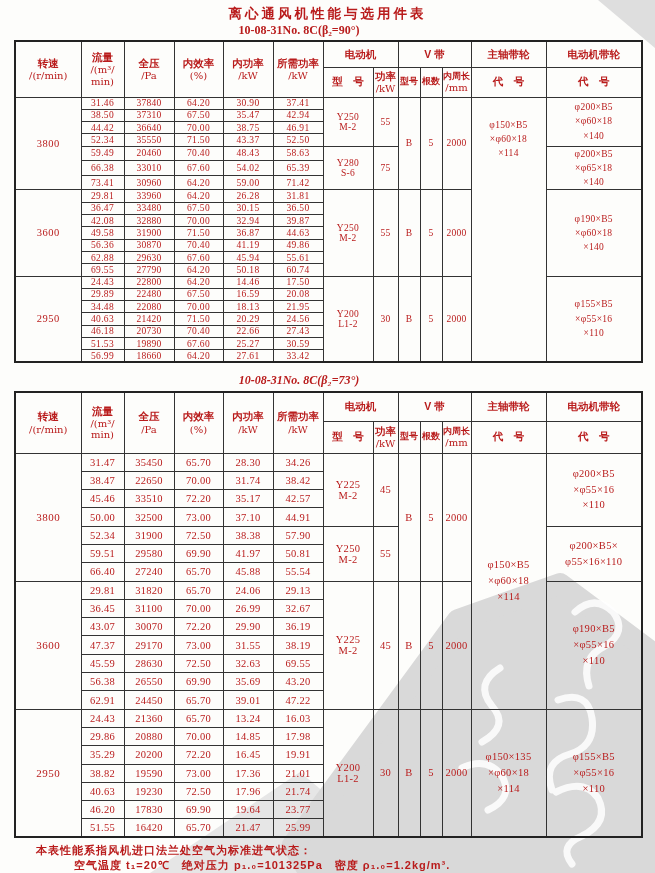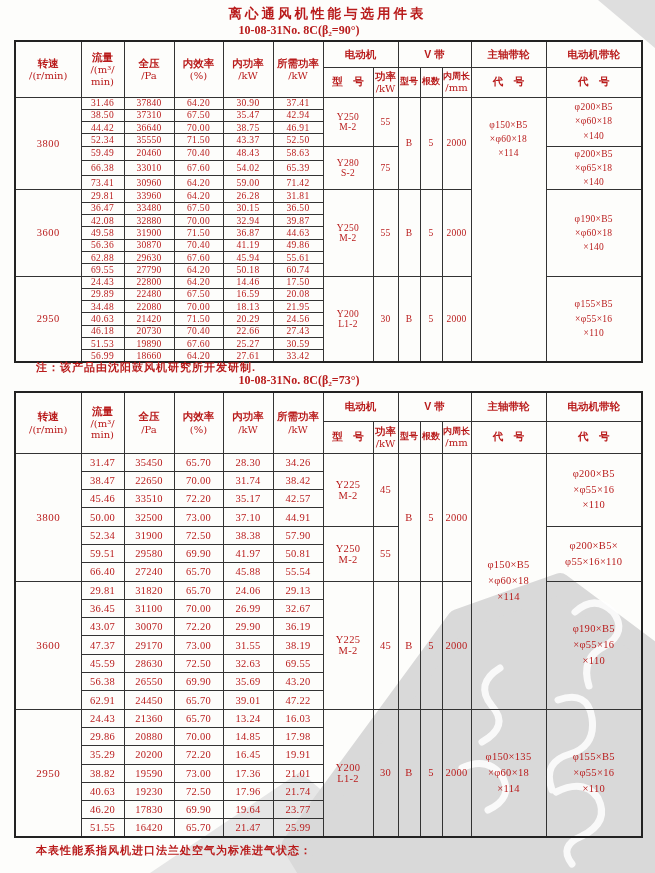--- a/index.html
+++ b/index.html
@@ -4,21 +4,21 @@
 <style>
   html,body{margin:0;padding:0;background:#ffffff;}
   .page{position:relative;width:655px;height:873px;background:#fdfdfb;overflow:hidden;
         font-family:"Liberation Serif",serif;color:#b91c1c;}
   .watermark{position:absolute;left:0;top:0;z-index:0;}
   .title{position:absolute;top:5px;left:0;width:655px;text-align:center;z-index:2;
          font-family:"Liberation Sans",sans-serif;font-weight:bold;font-size:13.5px;letter-spacing:3px;}
   .subtitle{position:absolute;left:0;width:598px;text-align:center;z-index:2;
             font-family:"Liberation Serif",serif;font-weight:bold;font-size:12px;}
   .s1{top:23px;}
-  .s2{top:373px;}
+  .s2{top:373px;font-style:italic;}
   table.perf{position:absolute;left:14px;width:627px;border-collapse:collapse;table-layout:fixed;
              z-index:1;background:transparent;border:2px solid #222;}
   .t1{top:40px;}
   .t2{top:391px;}
   .perf th,.perf td{border:1px solid #333;text-align:center;vertical-align:middle;padding:0;overflow:hidden;}
   .perf thead th{font-family:"Liberation Sans",sans-serif;font-weight:bold;font-size:10.5px;line-height:1.25;}
   .perf thead th.small{font-size:9px;}
   .perf thead .unit{font-family:"DejaVu Serif",serif;font-weight:normal;font-size:10px;line-height:1.15;}
   .t1 thead tr:nth-child(1){height:26px;} .t1 thead tr:nth-child(2){height:30px;}
   .t2 thead tr:nth-child(1){height:29px;} .t2 thead tr:nth-child(2){height:32px;}
@@ -197,21 +197,21 @@
           <td>52.50</td>
         </tr>
         <tr>
           <td>59.49</td>
           <td>20460</td>
           <td>70.40</td>
           <td>48.43</td>
           <td>58.63</td>
           <td rowspan="3">
             <div>Y280</div>
-            <div>S-2</div>
+            <div>S-6</div>
           </td>
           <td rowspan="3">
             <div>75</div>
           </td>
           <td rowspan="3" class="pulley">
             <div>φ200×B5</div>
             <div>×φ65×18</div>
             <div>×140</div>
           </td>
         </tr>
@@ -367,21 +367,20 @@
         <tr>
           <td>56.99</td>
           <td>18660</td>
           <td>64.20</td>
           <td>27.61</td>
           <td>33.42</td>
         </tr>
       </tbody>
     </table>
 
-  <div class="note1">注：该产品由沈阳鼓风机研究所开发研制.</div>
 
   <div class="subtitle s2">10-08-31No. 8C(β₂=73°)</div>
   <table class="perf t2">
       <colgroup>
         <col style="width: 66px;">
         <col style="width: 43px;">
         <col style="width: 50px;">
         <col style="width: 49px;">
         <col style="width: 50px;">
         <col style="width: 50px;">
@@ -691,14 +690,15 @@
           <td>51.55</td>
           <td>16420</td>
           <td>65.70</td>
           <td>21.47</td>
           <td>25.99</td>
         </tr>
       </tbody>
     </table>
 
   <div class="footer-note fl1">本表性能系指风机进口法兰处空气为标准进气状态：</div>
+  <div class="footer-note fl2">空气温度 t₁=20℃　绝对压力 p₁.₀=101325Pa　密度 ρ₁.₀=1.2kg/m³.</div>
 
 </div>
 
 </body></html>

